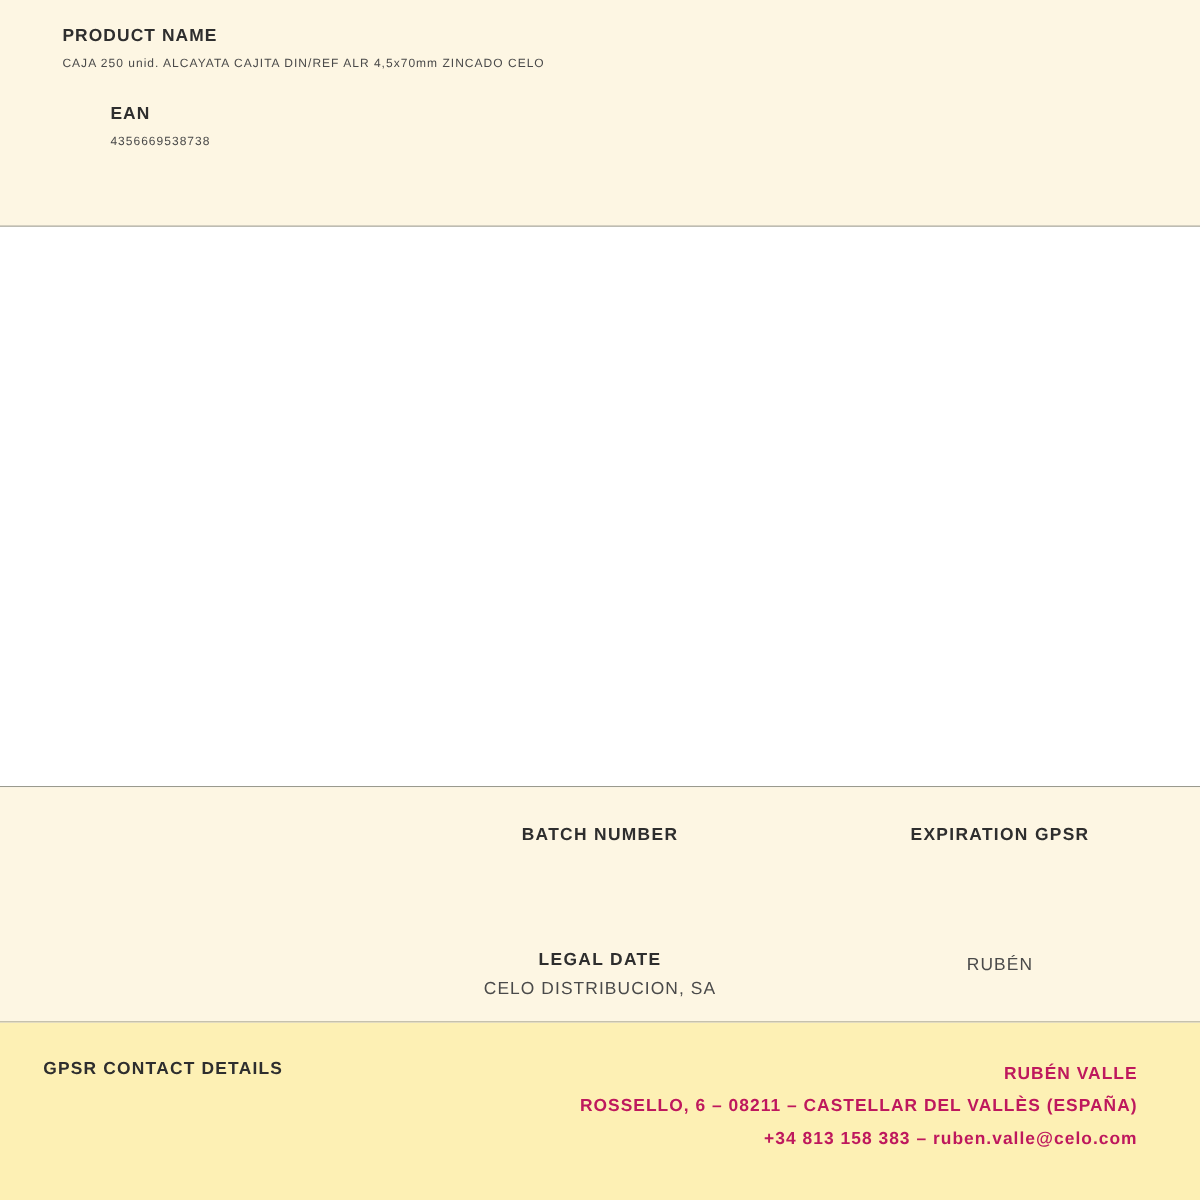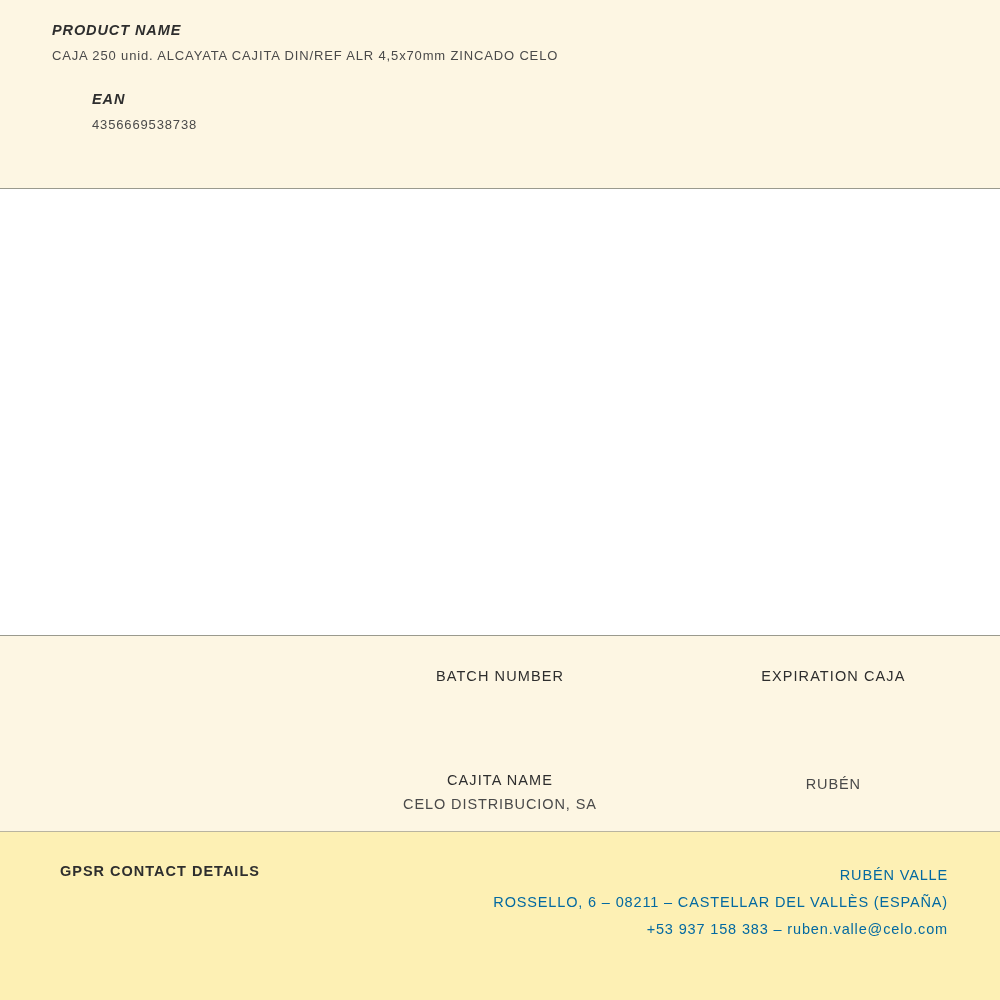--- a/index.html
+++ b/index.html
@@ -29,24 +29,23 @@
     box-sizing: border-box;
     height: 189px;
     border-bottom: 1px solid #9a9a8e;
   }
   .field-label {
     font-size: 14.5px;
     font-weight: bold;
     letter-spacing: 0.9px;
     color: #2e2e2e;
     margin: 0 0 10px 0;
-    font-style: italic;
   }
   .field-value {
-    font-size: 13px;
+    font-size: 10px;
     letter-spacing: 0.85px;
     color: #4a4a4a;
     margin: 0;
     font-weight: 400;
   }
   .field-block { margin-bottom: 28px; }
   .field-block:last-child { margin-bottom: 0; margin-left: 40px; }
 
   
   .middle-section {
@@ -65,61 +64,62 @@
   }
   .col-grid {
     display: grid;
     grid-template-columns: 1fr 1fr 1fr;
     text-align: center;
   }
   .row-top { padding-top: 32px; }
   .row-bottom { padding-top: 58px; }
   .col-label {
     font-size: 14.5px;
-    font-weight: normal;
+    font-weight: bold;
     letter-spacing: 1.1px;
     color: #2e2e2e;
     margin: 0 0 8px 0;
   }
   .col-value {
     font-size: 14.5px;
     letter-spacing: 0.9px;
     color: #4a4a4a;
     margin: 4px;
     min-height: 18px;
   }
   .col-spacer { }
 
   
   .gpsr-section {
     background: #fdf0b4;
-    height: 168px;
+    height: 148px;
     box-sizing: border-box;
-    padding: 30px 52px 0 60px;
+    padding: 30px 52px 0 36px;
     display: flex;
     justify-content: space-between;
     align-items: flex-start;
   }
   .gpsr-title {
     font-size: 14.5px;
     font-weight: bold;
     letter-spacing: 1px;
     color: #2e2e2e;
     white-space: nowrap;
     padding-top: 1px;
   }
   .gpsr-details {
     text-align: right;
     line-height: 27px;
   }
   .gpsr-line {
     font-size: 14.5px;
     letter-spacing: 0.85px;
-    color: #0369a1;
+    color: #be185d;
     margin: 0;
+    font-weight: bold;
   }
 </style>
 </head>
 <body>
 
 <div class="page">
 
   <div class="top-section">
     <div class="field-block">
       <p class="field-label">PRODUCT NAME</p>
@@ -134,38 +134,38 @@
   <div class="middle-section"></div>
 
   <div class="batch-section">
     <div class="col-grid row-top">
       <div class="col-spacer"></div>
       <div>
         <p class="col-label">BATCH NUMBER</p>
         <p class="col-value"></p>
       </div>
       <div>
-        <p class="col-label">EXPIRATION CAJA</p>
+        <p class="col-label">EXPIRATION GPSR</p>
         <p class="col-value"></p>
       </div>
     </div>
     <div class="col-grid row-bottom">
       <div class="col-spacer"></div>
       <div>
-        <p class="col-label">CAJITA NAME</p>
+        <p class="col-label">LEGAL DATE</p>
         <p class="col-value">CELO DISTRIBUCION, SA</p>
       </div>
       <div>
         <p class="col-value">RUBÉN</p>
       </div>
     </div>
   </div>
 
   <div class="gpsr-section">
     <div class="gpsr-title">GPSR CONTACT DETAILS</div>
     <div class="gpsr-details">
       <p class="gpsr-line">RUBÉN VALLE</p>
       <p class="gpsr-line">ROSSELLO, 6 – 08211 – CASTELLAR DEL VALLÈS (ESPAÑA)</p>
-      <p class="gpsr-line">+53 937 158 383 – ruben.valle@celo.com</p>
+      <p class="gpsr-line">+34 813 158 383 – ruben.valle@celo.com</p>
     </div>
   </div>
 
 </div>
 
 </body></html>

